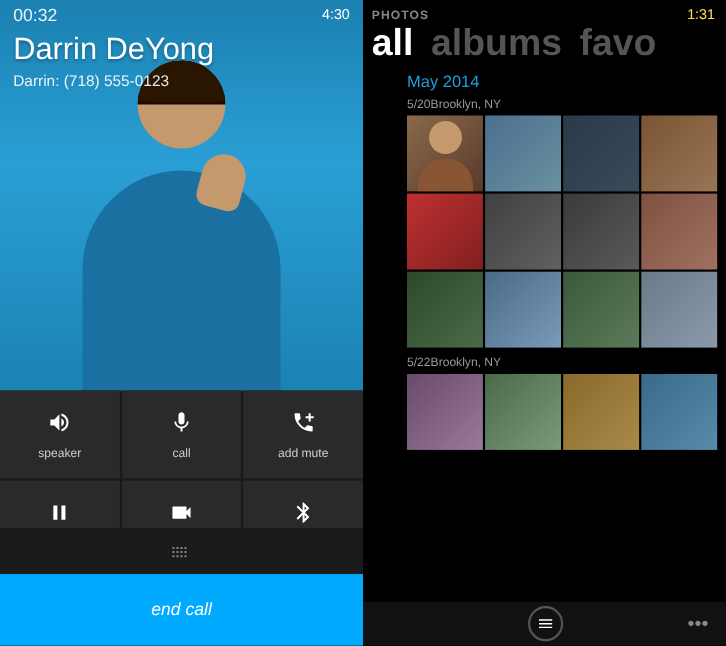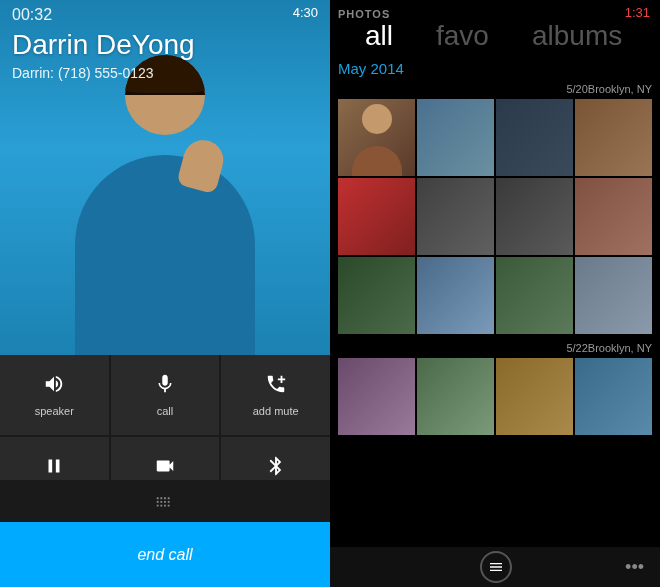--- a/index.html
+++ b/index.html
@@ -158,26 +158,25 @@
 
     .photos-tabs {
       display: flex;
       gap: 16px;
       margin-top: 2px;
       overflow: hidden;
     }
 
     .photos-tab {
       color: #fff;
-      font-size: 28px;
-      font-weight: 400;
+      font-size: 34px;
+      font-weight: 700;
       cursor: pointer;
       line-height: 1;
       padding-bottom: 2px;
-      margin-left: 27px;
     }
 
     .photos-tab.active {
       color: #fff;
     }
 
     .photos-tab.inactive {
       color: #555;
     }
 
@@ -185,36 +184,37 @@
       flex: 1;
       overflow-y: auto;
       padding: 8px 0 0;
     }
 
     .photos-content::-webkit-scrollbar { display: none; }
 
     .month-section {
       padding: 0 8px;
       margin-bottom: 8px;
+      margin-left: 32px;
     }
 
     .month-label {
       color: #1a9fe0;
       font-size: 15px;
       font-weight: 400;
       margin-bottom: 6px;
     }
 
     .date-section {
       margin-bottom: 8px;
     }
 
     .date-location-row {
       display: flex;
-      justify-content: flex-end;
+      justify-content: flex-start;
       align-items: center;
       margin-bottom: 4px;
     }
 
     .date-label {
       color: #999;
       font-size: 11px;
     }
 
     .location-label {
@@ -391,28 +391,28 @@
     </svg>
   </div>
 
   <div class="end-call-bar">
     <span class="end-call-text">end call</span>
   </div>
 </div>
 
 <div class="right-panel" style="position:relative;">
 
-  <div style="position:absolute;top:5px;right:10px;color:#ef4444;font-size:13px;z-index:10;">1:31</div>
+  <div style="position:absolute;top:5px;right:10px;color:#fde047;font-size:13px;z-index:10;">1:31</div>
 
   <div class="photos-header">
     <div class="photos-label">PHOTOS</div>
     <div class="photos-tabs">
       <span class="photos-tab active">all</span>
+      <span class="photos-tab inactive">albums</span>
       <span class="photos-tab inactive">favo</span>
-      <span class="photos-tab inactive">albums</span>
     </div>
   </div>
 
   <div class="photos-content">
     <div class="month-section">
       <div class="month-label">May 2014</div>
 
       <div class="date-section">
         <div class="date-location-row">
           <span class="date-label">5/20</span>

